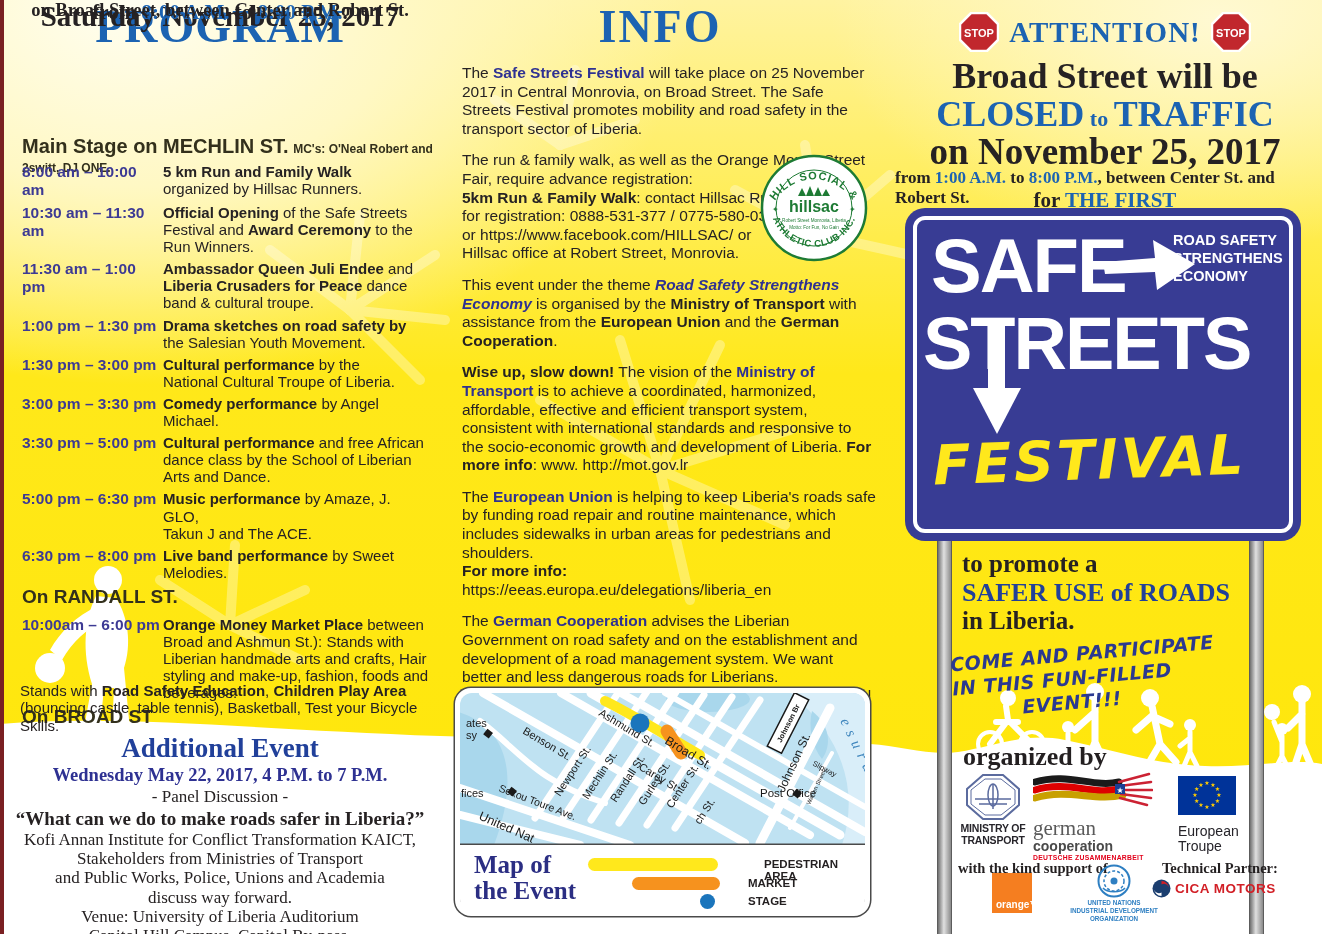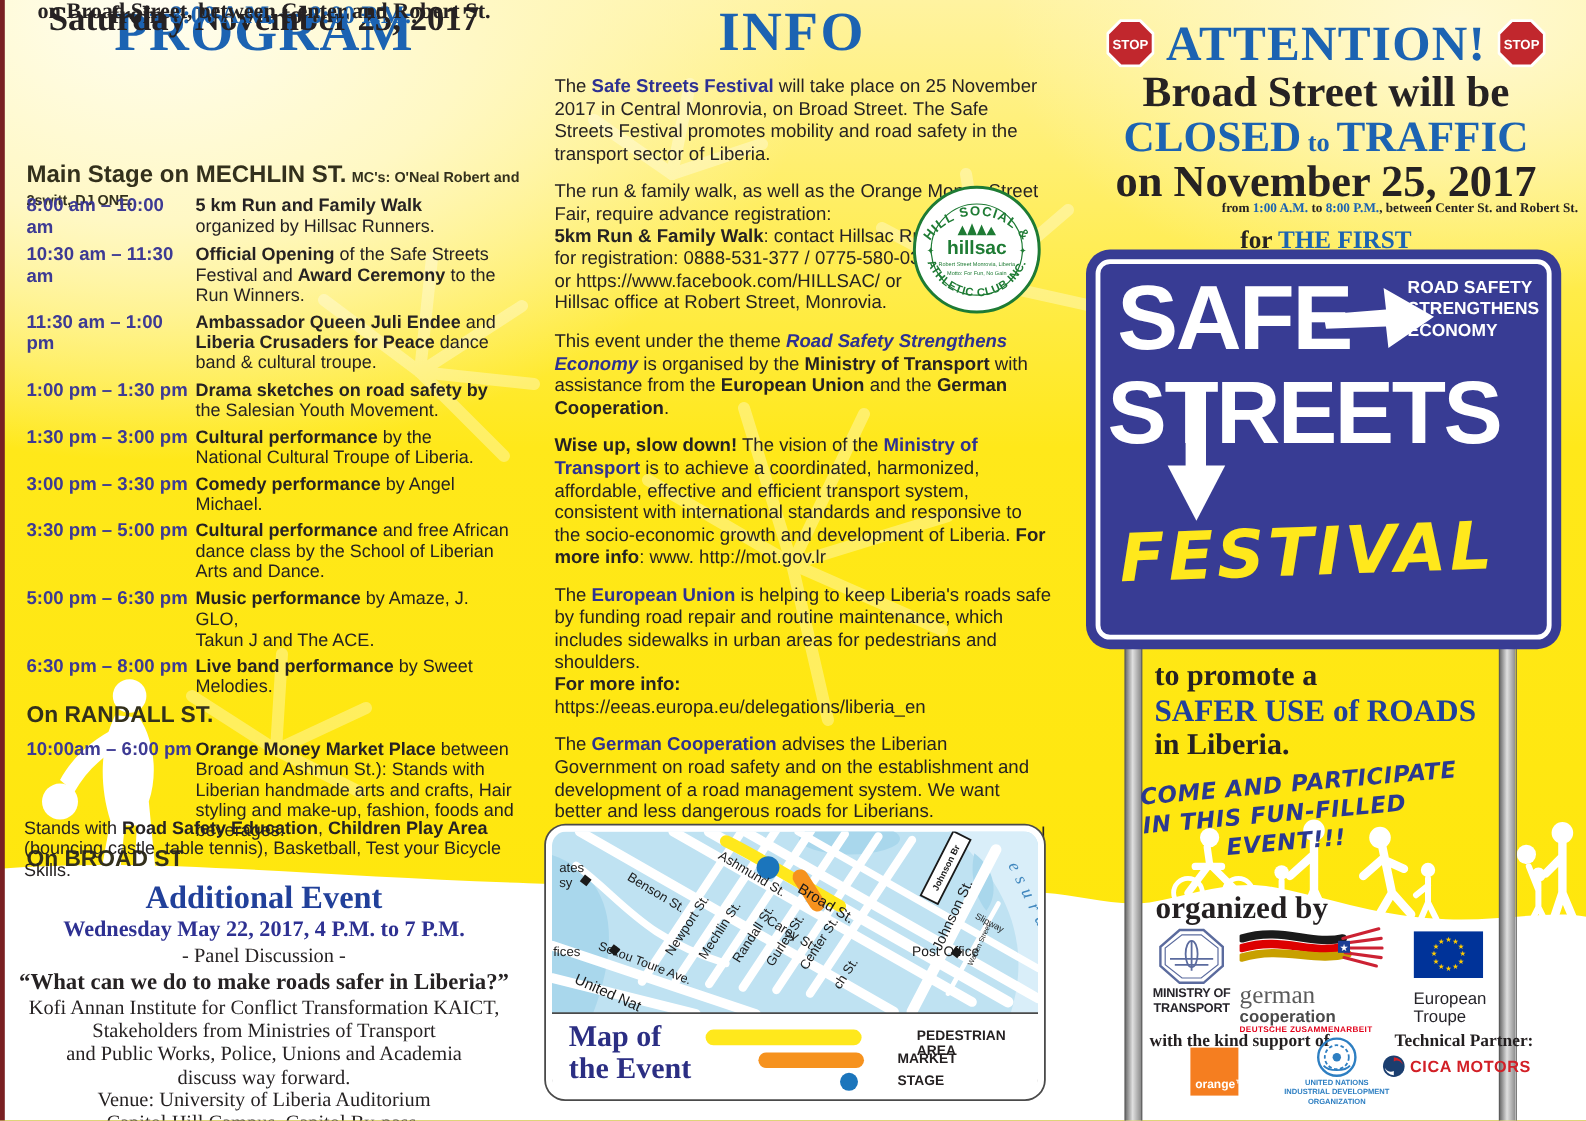--- a/index.html
+++ b/index.html
@@ -45,26 +45,26 @@
   .hillsac{left:758px;top:150px;}
   
   .map-card{left:455px;top:688px;width:405px;background:#fff;border-radius:16px;border:5px solid #fff;box-shadow:0 0 0 1.5px #4a4a4a;}
   .map-img{display:block;border-radius:12px 12px 0 0;}
   .map-legend{position:relative;height:62px;background:#fff;border-top:4px solid #fff;box-shadow:0 -1.5px 0 #4a4a4a;border-radius:0 0 12px 12px;}
   .map-title{position:absolute;left:14px;top:3px;font-weight:700;font-size:25px;line-height:1.02;color:#2B2E83;}
   .lg-bar{position:absolute;height:13px;border-radius:7px;}
   .lg-label{position:absolute;left:288px;font-weight:700;font-size:11.5px;color:#231F20;}
   
   .att-row{left:895px;top:12px;width:420px;display:flex;align-items:center;justify-content:center;gap:10px;}
-  .att-title{font-weight:700;font-size:41px;color:#1C63B2;letter-spacing:1px;}
+  .att-title{font-weight:700;font-size:29px;color:#1C63B2;letter-spacing:1px;}
   .att-l1{left:895px;top:55px;width:420px;text-align:center;font-weight:700;font-size:36px;color:#262223;}
   .att-l2{left:895px;top:93px;width:420px;text-align:center;font-weight:700;font-size:36px;color:#1C63B2;}
   .att-l2 .to{font-size:22px;}
   .att-l3{left:895px;top:130px;width:420px;text-align:center;font-weight:700;font-size:37px;color:#262223;}
-  .att-sub{left:895px;top:168px;width:420px;text-align:right;font-weight:700;font-size:11px;color:#262223;}
+  .att-sub{left:895px;top:168px;width:420px;text-align:left;font-weight:700;font-size:17px;color:#262223;}
   .att-first{left:895px;top:188px;width:420px;text-align:center;font-weight:700;font-size:21px;color:#262223;}
   .sign{left:905px;top:208px;width:396px;height:333px;background:#383C94;border-radius:20px;}
   .sign-inner{position:absolute;left:8px;top:8px;right:8px;bottom:8px;border:4px solid #fff;border-radius:12px;}
   .sign-safe{position:absolute;left:26px;top:20px;font-weight:700;font-size:76px;line-height:1;color:#fff;letter-spacing:-2px;}
   .sign-streets{position:absolute;left:18px;top:99px;font-weight:700;font-size:74px;line-height:1;color:#fff;letter-spacing:-2px;}
   .sign-tag{position:absolute;left:268px;top:24px;width:120px;font-weight:700;font-size:14.5px;line-height:1.24;color:#fff;text-align:left;}
   .sign-festival{position:absolute;left:28px;top:220px;font-family:"DejaVu Sans",sans-serif;font-weight:700;font-style:italic;font-size:55px;color:#FFE81C;letter-spacing:3px;transform:rotate(-2deg);}
   .post{width:13px;background:linear-gradient(90deg,#6f6f6f,#e0e0e0 45%,#8a8a8a);box-shadow:0 0 0 1px #5c5c5c;}
   .promote{left:962px;top:550px;text-align:left;font-weight:700;line-height:1.12;}
   .promote .d{font-size:25px;color:#262223;}

